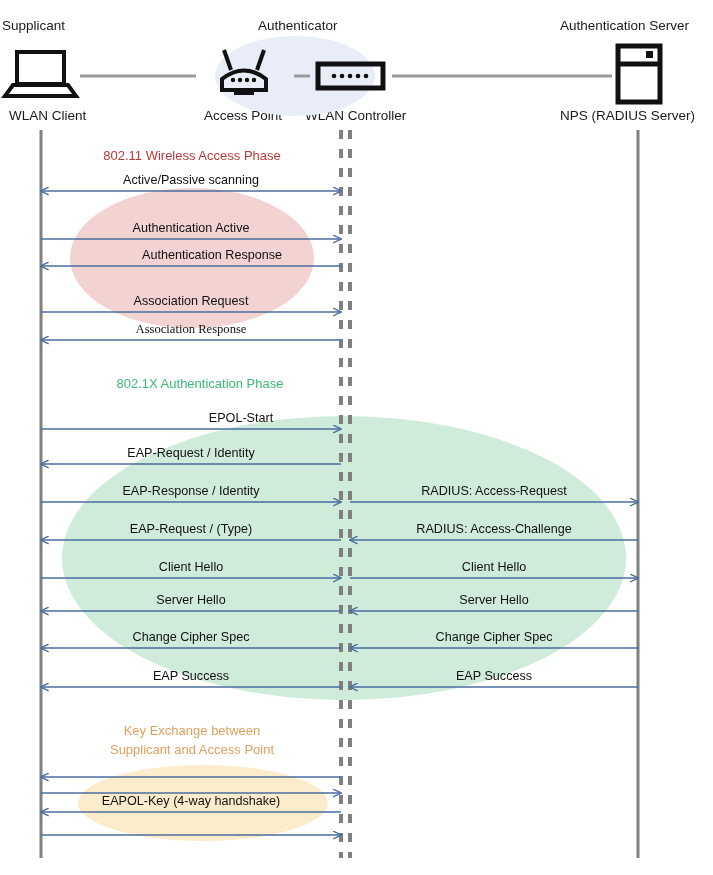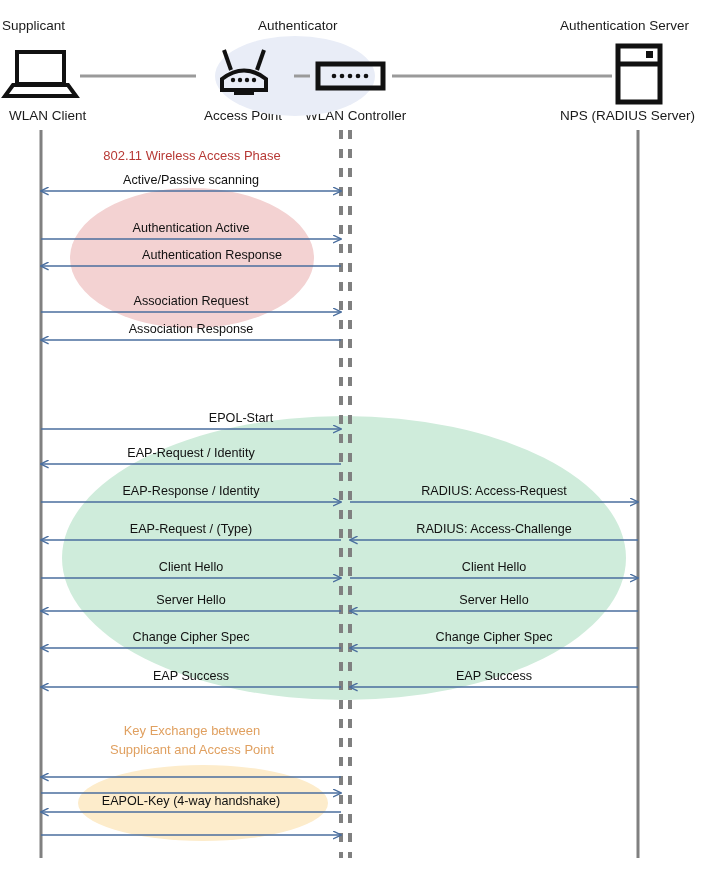--- a/index.html
+++ b/index.html
@@ -35,20 +35,21 @@
   <div class="hdr-title" style="left:258px;top:18px;">Authenticator</div>
   <div class="hdr-title" style="left:560px;top:18px;">Authentication Server</div>
 
   <div class="dev-label" style="left:9px;top:108px;">WLAN Client</div>
   <div class="dev-label" style="left:204px;top:108px;">Access Point</div>
   <div class="dev-label" style="left:305px;top:108px;">WLAN Controller</div>
   <div class="dev-label" style="left:560px;top:108px;">NPS (RADIUS Server)</div>
 
   <div class="phase-title" id="phase0-title" style="left: 92px; top: 146px; width: 200px; color: rgb(183, 58, 54);">802.11 Wireless Access Phase</div>
 
+  <div class="phase-title" id="phase1-title" style="left: 100px; top: 374px; width: 200px; color: rgb(60, 184, 120);">802.1X Authentication Phase</div>
 
   <div class="phase-title" id="phase2-title" style="left: 92px; top: 721px; width: 200px; color: rgb(224, 160, 96);">
     <span>Key Exchange between</span><br>
     <span>Supplicant and Access Point</span>
   </div>
 
   <svg id="canvas" viewBox="0 0 713 875" xmlns="http://www.w3.org/2000/svg">
     <defs>
       <marker id="ar-r" markerWidth="9" markerHeight="9" refX="8" refY="4.5" orient="auto" markerUnits="userSpaceOnUse">
         <path d="M0,0.6 L8.6,4.5 L0,8.4" fill="none" stroke="#4a6e9e" stroke-width="1.4"></path>
@@ -137,21 +138,21 @@
         <line x1="350" y1="648" x2="638" y2="648" stroke="#4a6e9e" stroke-width="1.7" marker-start="url(#ar-l)"></line>
         <line x1="350" y1="687" x2="638" y2="687" stroke="#4a6e9e" stroke-width="1.7" marker-start="url(#ar-l)"></line>
       </g>
   </svg>
 
   <div id="msg-labels-left">
       <div class="msg" style="left: 41px; width: 300px; top: 173px;">Active/Passive scanning</div>
       <div class="msg" style="left: 41px; width: 300px; top: 221px;">Authentication Active</div>
       <div class="msg" style="left: 41px; width: 300px; top: 248px; padding-left: 21px;">Authentication Response</div>
       <div class="msg" style="left: 41px; width: 300px; top: 294px;">Association Request</div>
-      <div class="msg" style="left: 41px; width: 300px; top: 322px;">Association Response</div>
+      <div class="msg" style="left: 41px; width: 300px; top: 322px; font-family: Liberation Serif, serif;">Association Response</div>
       <div class="msg" style="left: 43px; width: 300px; top: 411px; padding-left: 48px;">EPOL-Start</div>
       <div class="msg" style="left: 41px; width: 300px; top: 446px;">EAP-Request / Identity</div>
       <div class="msg" style="left: 41px; width: 300px; top: 484px;">EAP-Response / Identity</div>
       <div class="msg" style="left: 41px; width: 300px; top: 522px;">EAP-Request / (Type)</div>
       <div class="msg" style="left: 41px; width: 300px; top: 560px;">Client Hello</div>
       <div class="msg" style="left: 41px; width: 300px; top: 593px;">Server Hello</div>
       <div class="msg" style="left: 41px; width: 300px; top: 630px;">Change Cipher Spec</div>
       <div class="msg" style="left: 41px; width: 300px; top: 669px;">EAP Success</div>
       <div class="msg" style="left: 41px; width: 300px; top: 794px;">EAPOL-Key (4-way handshake)</div>
     </div>

